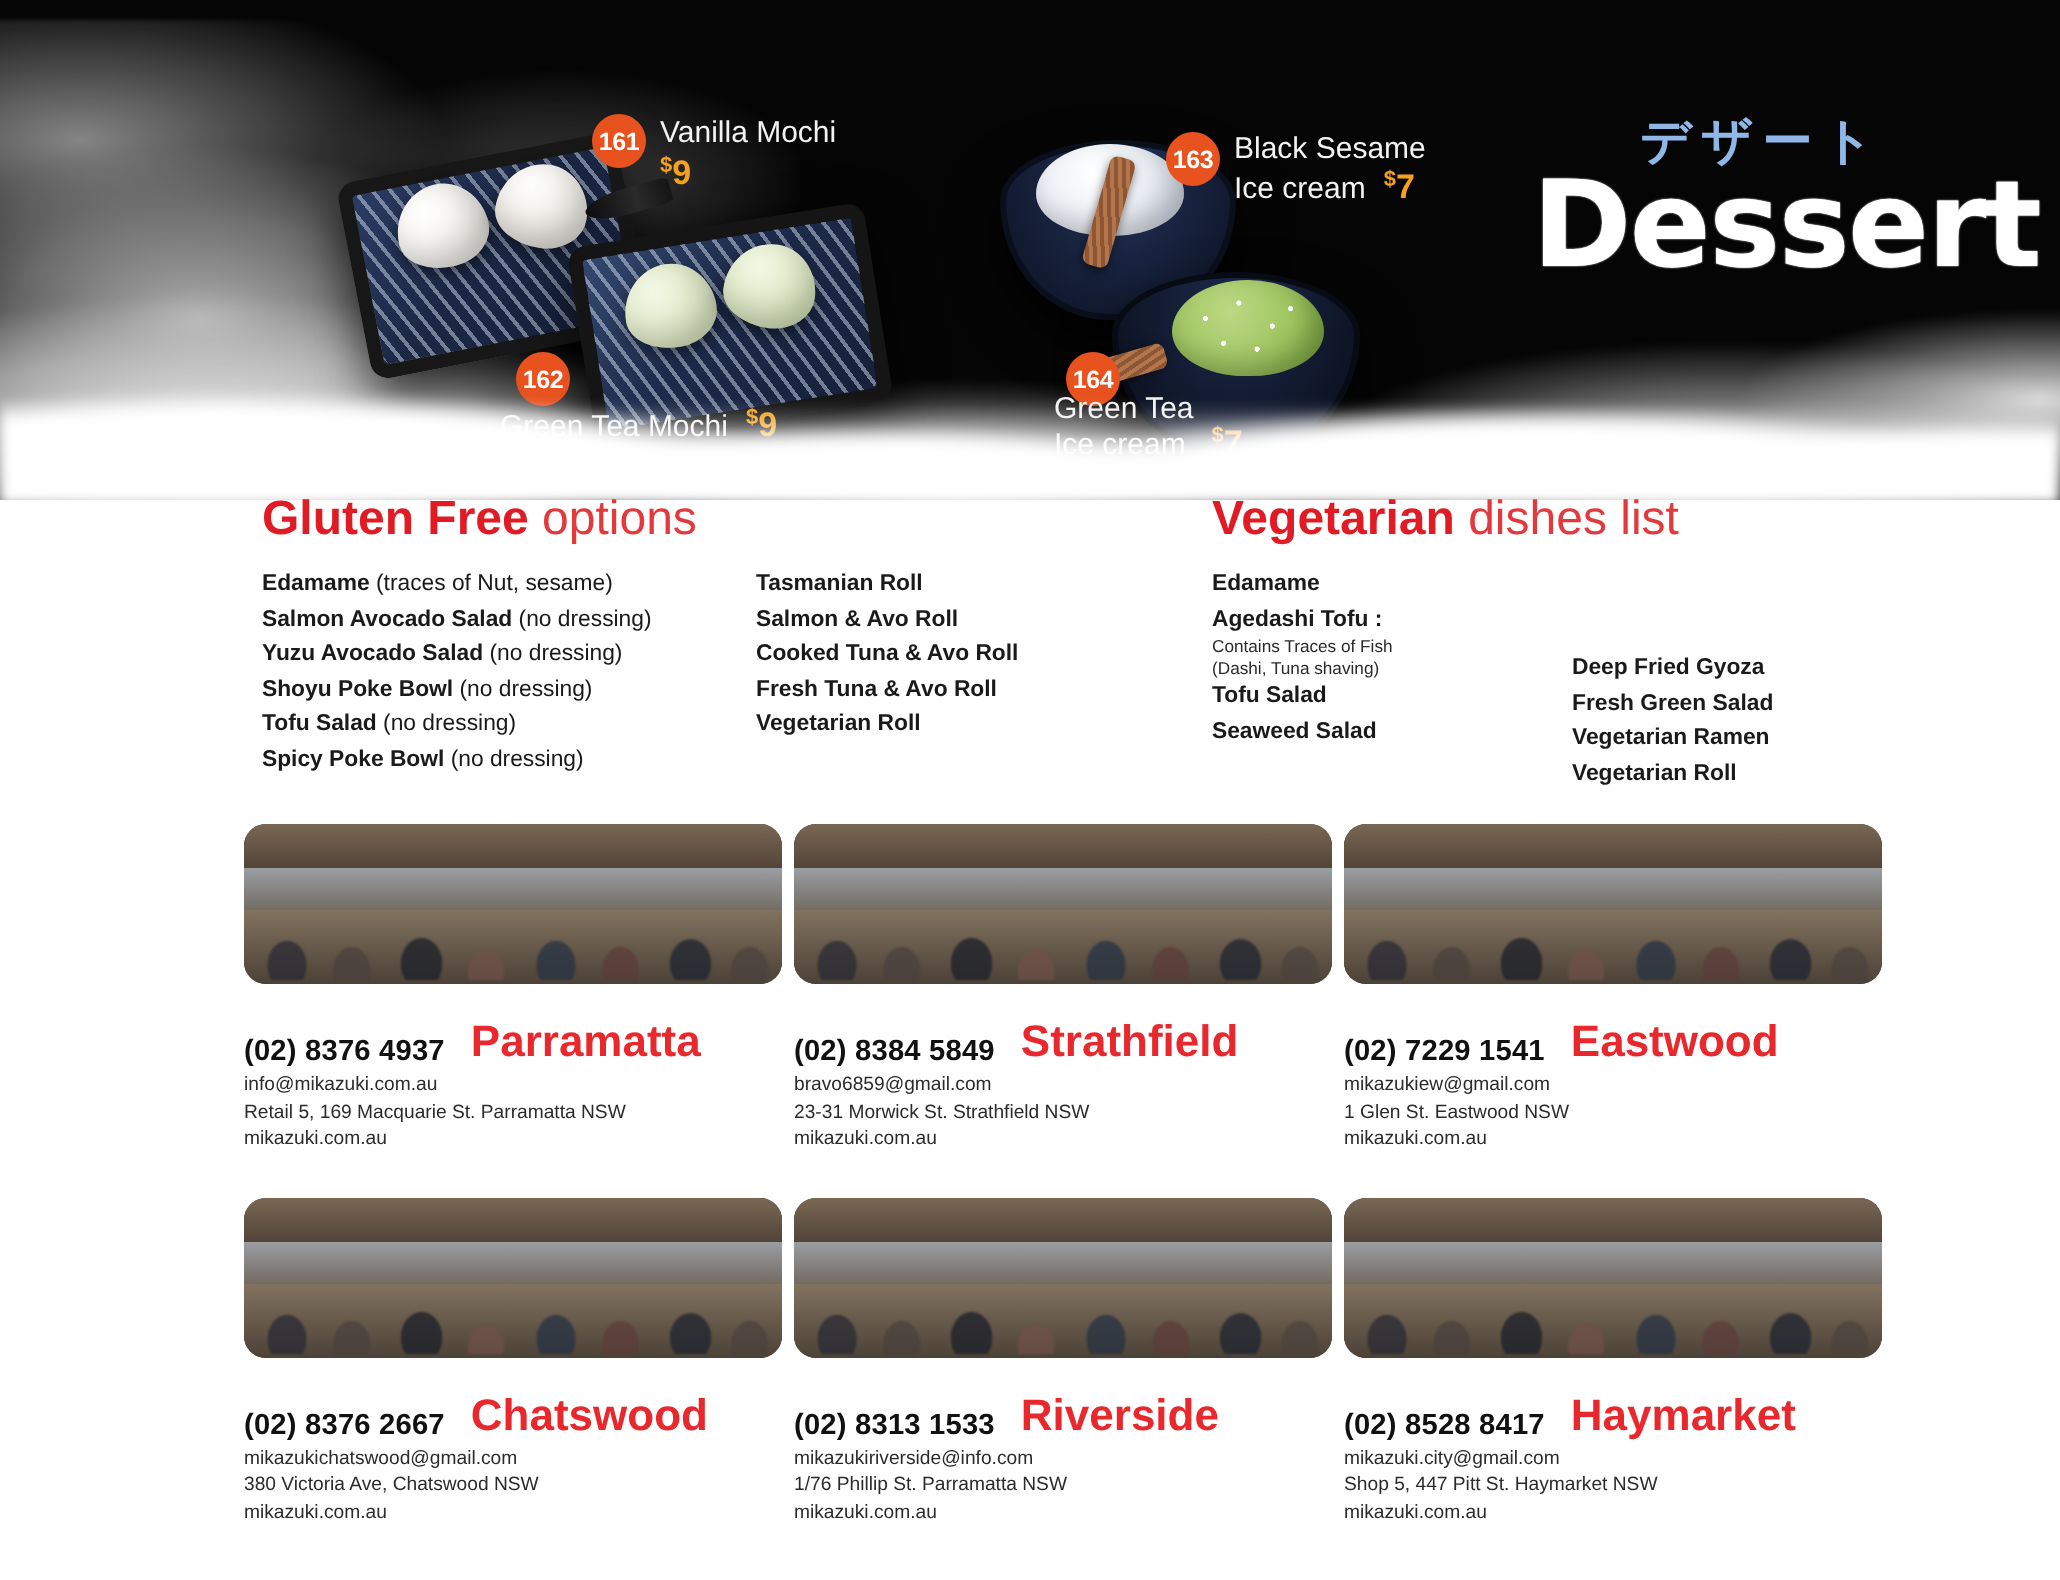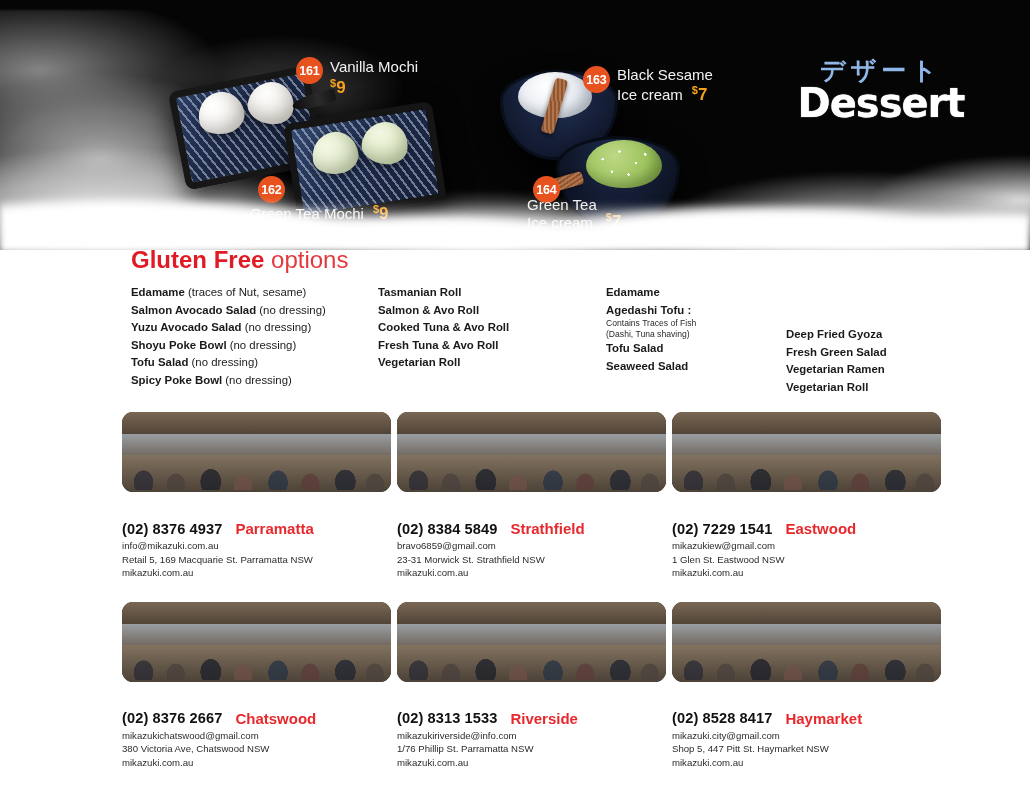--- a/index.html
+++ b/index.html
@@ -141,21 +141,21 @@
   .c164 .badge{position:absolute;left:533px;top:176px;}
   .c164 .row{position:absolute;left:527px;top:196px;display:flex;align-items:flex-end;gap:9px;}
 
   
   .logo{position:absolute;left:766px;top:58px;width:230px;text-align:center;}
   .logo .kana{
     color:#8FB8E8;font-size:25px;font-weight:bold;letter-spacing:5px;
     font-family:"DejaVu Sans", sans-serif;line-height:1;
   }
   .logo .word{
-    color:#ffffff;font-size:40px;font-weight:bold;line-height:.94;
+    color:#ffffff;font-size:60px;font-weight:bold;line-height:.94;
     margin-top:2px;letter-spacing:-1px;
     font-family:"DejaVu Sans", sans-serif;
     text-shadow:0 0 1px #fff;
   }
 
   
   .diet{position:absolute;top:240px;left:0;width:1030px;height:150px;}
   .diet-head{font-size:24px;line-height:1;white-space:nowrap;}
   .diet-head .hl{color:#E01B24;font-weight:bold;}
   .diet-head .rest{color:#E4393C;font-weight:normal;}
@@ -191,23 +191,23 @@
       radial-gradient(ellipse 15px 19px at 20% 88%, #5a4e48 0 60%, transparent 62%),
       radial-gradient(ellipse 17px 21px at 33% 80%, #2f3036 0 60%, transparent 62%),
       radial-gradient(ellipse 15px 18px at 45% 90%, #7b5c52 0 60%, transparent 62%),
       radial-gradient(ellipse 16px 20px at 58% 82%, #39414d 0 60%, transparent 62%),
       radial-gradient(ellipse 15px 19px at 70% 88%, #6a4a44 0 60%, transparent 62%),
       radial-gradient(ellipse 17px 20px at 83% 80%, #32343c 0 60%, transparent 62%),
       radial-gradient(ellipse 15px 19px at 94% 88%, #5b5048 0 60%, transparent 62%);
     filter:blur(.4px);}
   .photo .tint{position:absolute;inset:0;background:linear-gradient(180deg,rgba(255,220,170,.10),rgba(0,0,0,.18));}
 
-  .card .line1{display:flex;align-items:center;gap:13px;margin-top:28px;}
+  .card .line1{display:flex;align-items:flex-end;gap:13px;margin-top:16px;}
   .card .phone{font-size:14.6px;font-weight:bold;color:#111;letter-spacing:.1px;white-space:nowrap;}
-  .card .suburb{font-size:15px;font-weight:bold;color:#E8282C;white-space:nowrap;}
+  .card .suburb{font-size:22px;font-weight:bold;color:#E8282C;white-space:nowrap;}
   .card .email,.card .addr,.card .web{
     font-size:9.6px;color:#2b2b2b;line-height:1.42;white-space:nowrap;
   }
   .card .email{margin-top:2px;}
   .row2{margin-top:22px;}
 </style>
 </head>
 <body>
 
 <div class="page">
@@ -297,20 +297,23 @@
     </div>
 
     <div class="col gf-c2">
       <div><span class="nm">Tasmanian Roll</span></div>
       <div><span class="nm">Salmon &amp; Avo Roll</span></div>
       <div><span class="nm">Cooked Tuna &amp; Avo Roll</span></div>
       <div><span class="nm">Fresh Tuna &amp; Avo Roll</span></div>
       <div><span class="nm">Vegetarian Roll</span></div>
     </div>
 
+    <div class="diet-head vg-head">
+      <span class="hl">Vegetarian</span><span class="rest"> dishes list</span>
+    </div>
 
     <div class="col vg-c1">
       <div><span class="nm">Edamame</span></div>
       <div>
         <span class="nm">Agedashi Tofu :</span>
         <span class="sub">Contains Traces of Fish</span>
         <span class="sub">(Dashi, Tuna shaving)</span>
       </div>
       <div><span class="nm">Tofu Salad</span></div>
       <div><span class="nm">Seaweed Salad</span></div>

